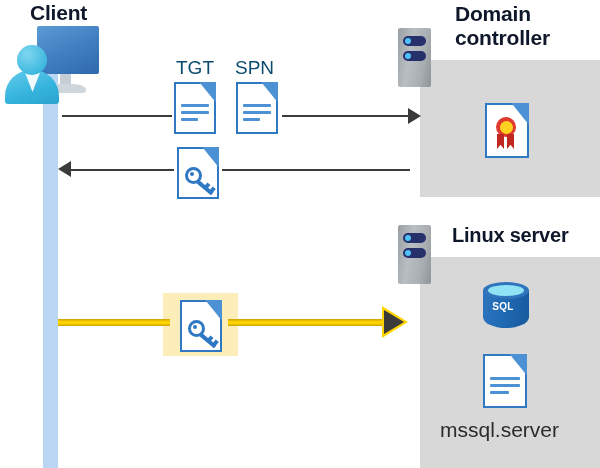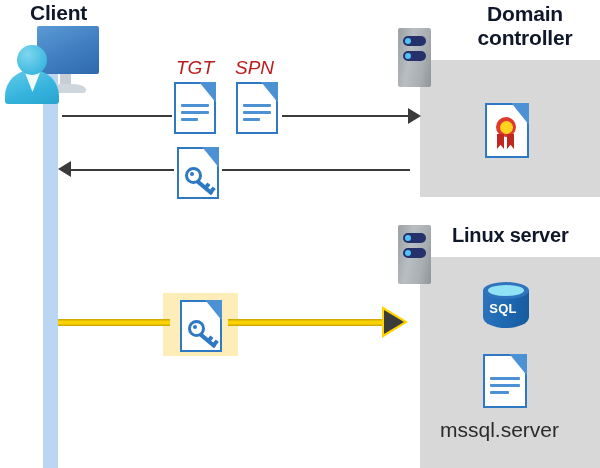--- a/index.html
+++ b/index.html
@@ -14,28 +14,27 @@
   
   .title{
     position:absolute;
     font-weight:bold;
     color:#0f172a;
     letter-spacing:-.2px;
     line-height:1.16;
     white-space:pre-line;
   }
   #client-title{left:30px;top:1px;font-size:21px;}
-  #dc-title{left:455px;top:2px;font-size:21px;width:140px;text-align:center;}
+  #dc-title{left:455px;top:2px;font-size:21px;width:140px;}
   #linux-title{left:452px;top:224px;font-size:20px;}
 
   .msg-label{
     position:absolute;
     font-size:19px;
-    color:#b91c1c;
-    font-style:italic;
+    color:#0c4a6e;
   }
   #tgt-label{left:176px;top:57px;}
   #spn-label{left:235px;top:57px;}
 
   #keytab-label{
     position:absolute;left:440px;top:418px;
     font-size:21px;color:#2b2b2b;
   }
 
   
@@ -166,21 +165,21 @@
   .db-top{
     position:absolute;left:0;top:0;width:46px;height:17px;
     background:#2f74bd;border-radius:50%;
   }
   .db-top-inner{
     position:absolute;left:5px;top:3px;width:36px;height:11px;
     background:#8fe3f5;border-radius:50%;
   }
   .db-text{
     position:absolute;left:0;top:19px;width:40px;text-align:center;
-    color:#ffffff;font-size:13px;font-weight:bold;letter-spacing:.3px;
+    color:#ffffff;font-size:10px;font-weight:bold;letter-spacing:.3px;
   }
 
   
   .line{position:absolute;background:#3b3b3b;height:2px;}
   #line-req-a{left:62px;top:115px;width:110px;}
   #line-req-b{left:282px;top:115px;width:128px;}
   #line-resp-a{left:70px;top:169px;width:104px;}
   #line-resp-b{left:222px;top:169px;width:188px;}
 
   .arrowhead{position:absolute;width:0;height:0;}

